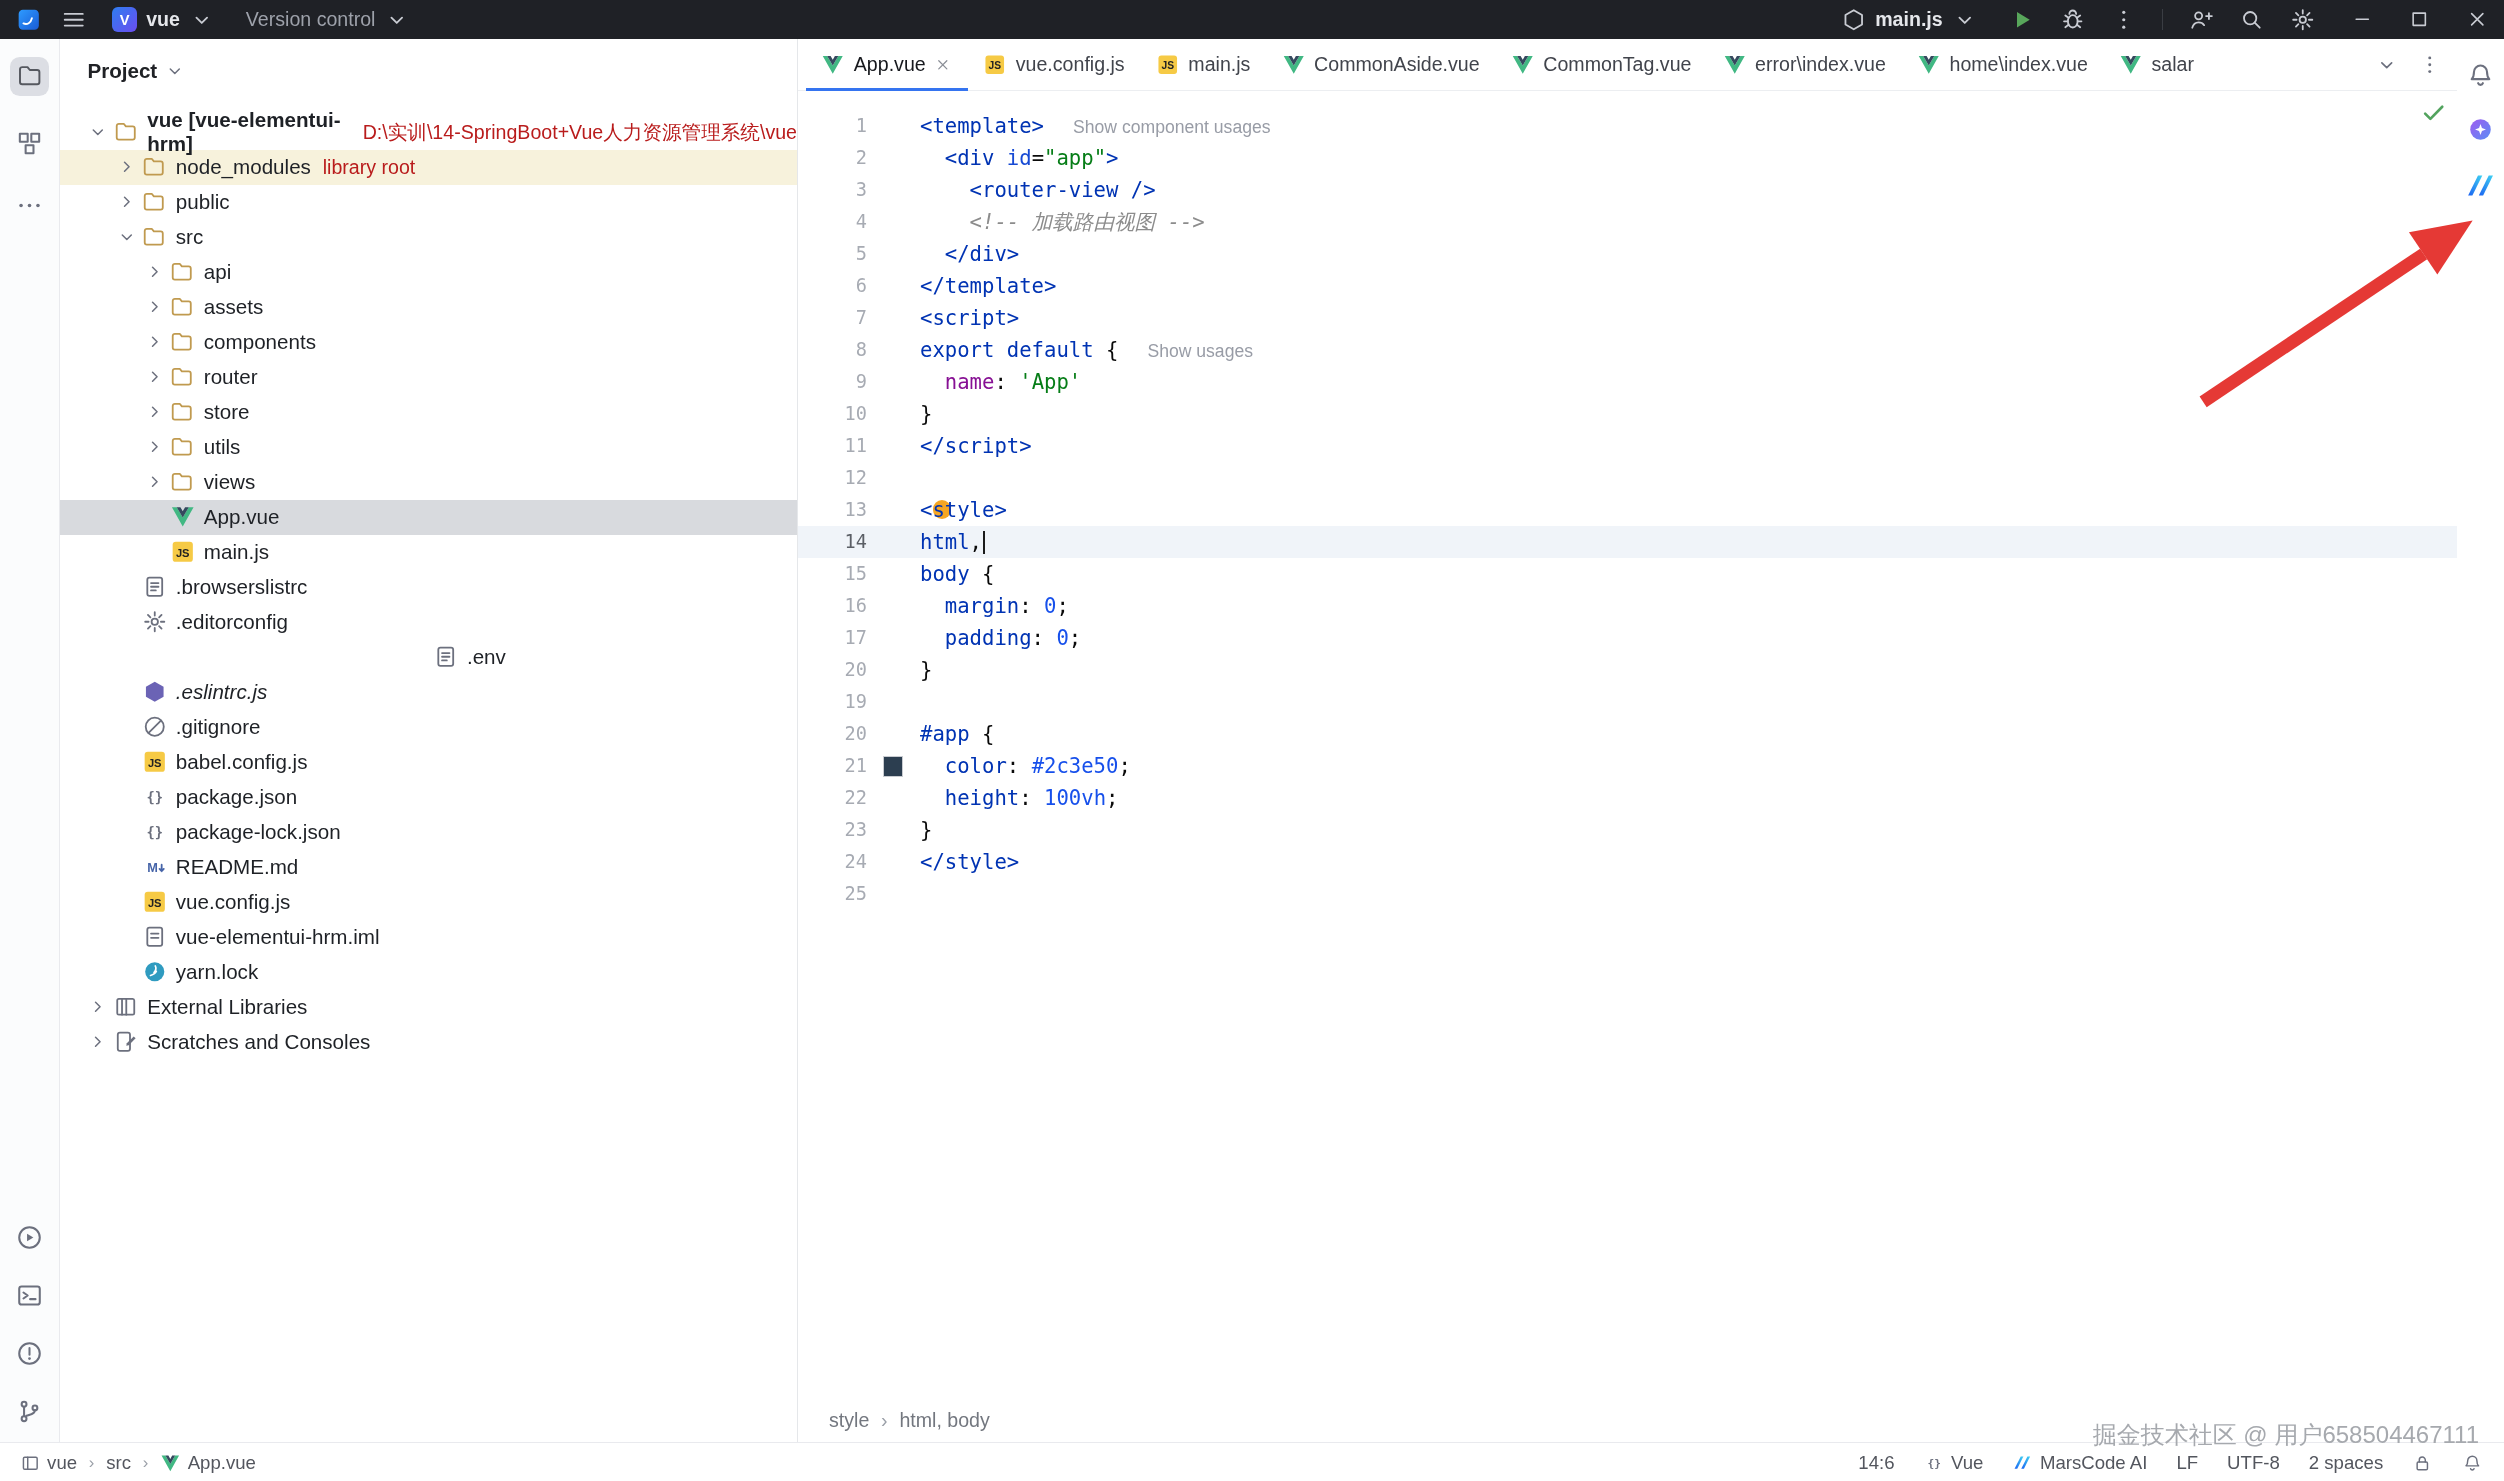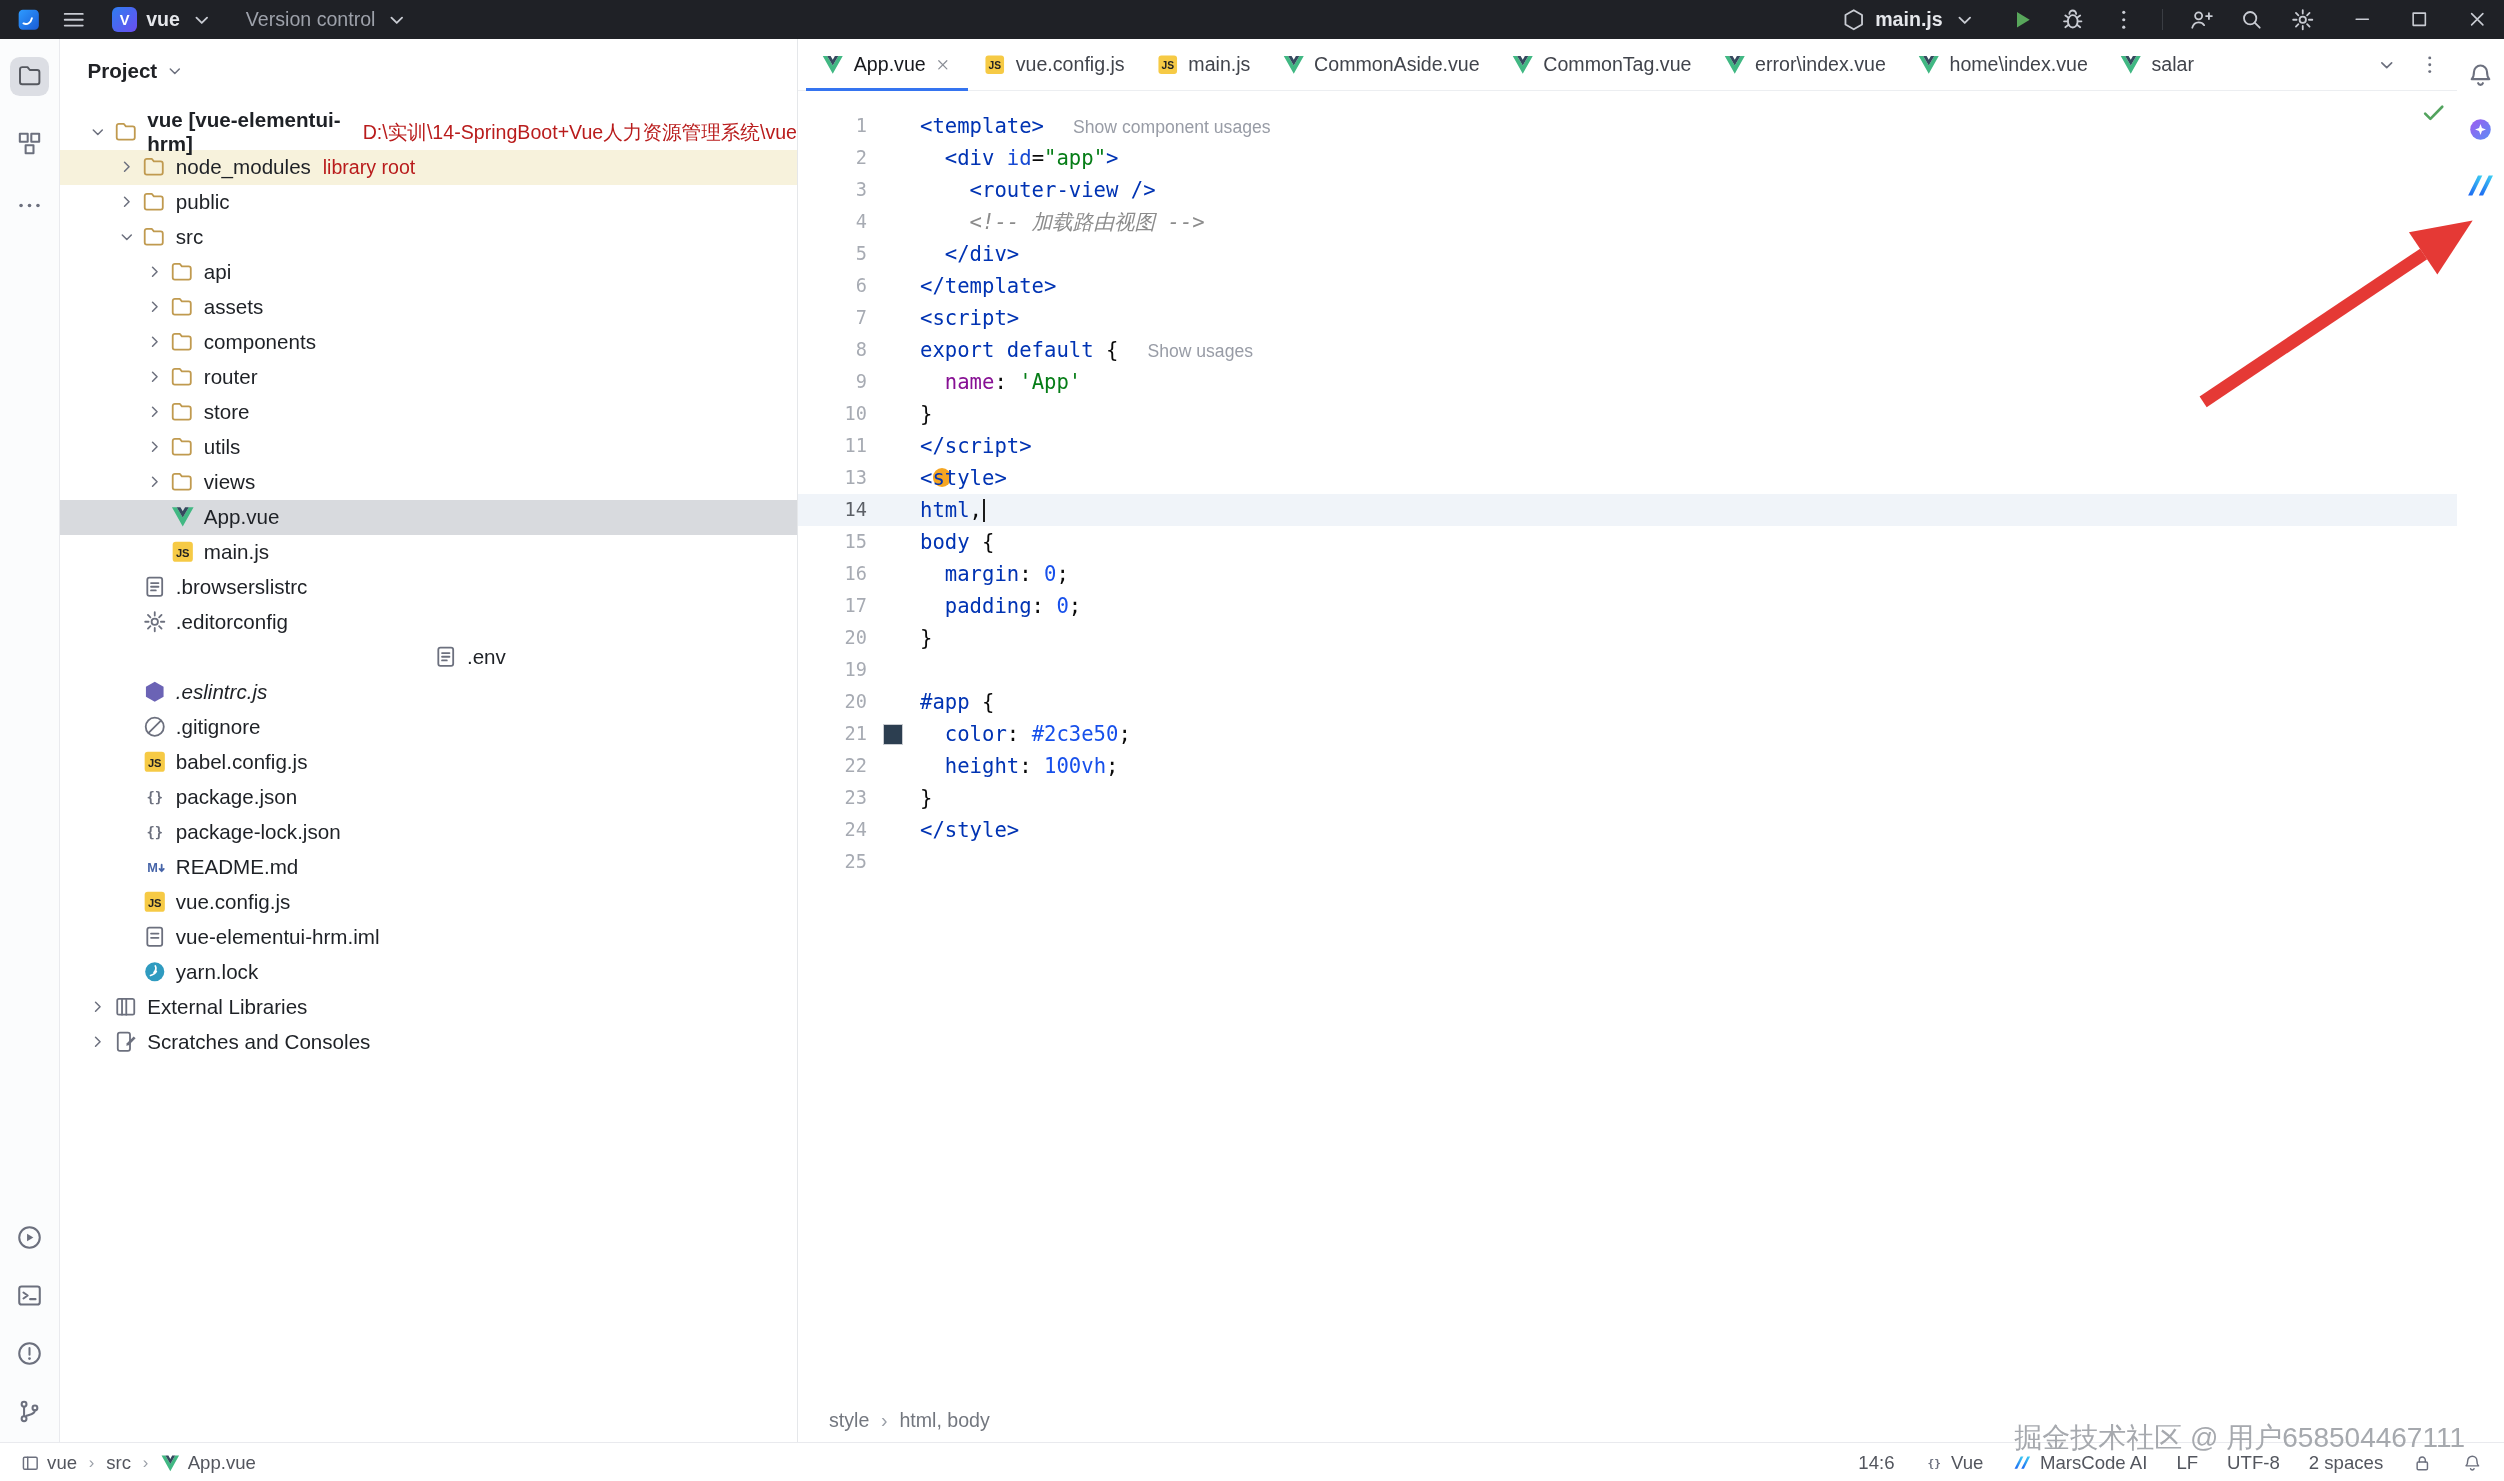--- a/index.html
+++ b/index.html
@@ -101,21 +101,21 @@
 
   
   .statusbar{height:40px;border-top:1px solid #e9eaee;background:#fff;display:flex;align-items:center;
              padding:0 21.6px 0 19.6px;font-size:18.6px;color:#53565e;}
   .sb-left{display:flex;align-items:center;gap:11.8px;}
   .sb-right{margin-left:auto;display:flex;align-items:center;gap:29px;}
   .sb-item{display:flex;align-items:center;gap:6.9px;}
   .sb-sep{color:#9ba0a8;font-size:16.7px;}
   .statusbar .icon{width:20.6px;height:20.6px;}
 
-  .watermark{position:absolute;top:1419px;right:39px;font-size:28px;color:#a6a9ae;z-index:5;}
+  .watermark{position:absolute;top:1419px;right:25px;font-size:24px;color:#a6a9ae;z-index:5;}
   .arrow-svg{position:absolute;left:0;top:0;width:2504px;height:1482px;pointer-events:none;z-index:60;}
 </style>
 </head>
 <body>
 
 <div id="root">
 
   <header class="titlebar">
     <div class="tb-left">
       <span class="ic-slot">
@@ -639,20 +639,21 @@
             <div class="cline"><span class="ln">2</span><span class="gsp"></span><span class="ltext"><span class="tok-pln">  </span><span class="tok-tag">&lt;div</span><span class="tok-pln"> </span><span class="tok-attr">id</span><span class="tok-pln">=</span><span class="tok-str">"app"</span><span class="tok-tag">&gt;</span></span></div>
             <div class="cline"><span class="ln">3</span><span class="gsp"></span><span class="ltext"><span class="tok-pln">    </span><span class="tok-tag">&lt;router-view /&gt;</span></span></div>
             <div class="cline"><span class="ln">4</span><span class="gsp"></span><span class="ltext"><span class="tok-pln">    </span><span class="tok-cmt">&lt;!-- 加载路由视图 --&gt;</span></span></div>
             <div class="cline"><span class="ln">5</span><span class="gsp"></span><span class="ltext"><span class="tok-pln">  </span><span class="tok-tag">&lt;/div&gt;</span></span></div>
             <div class="cline"><span class="ln">6</span><span class="gsp"></span><span class="ltext"><span class="tok-tag">&lt;/template&gt;</span></span></div>
             <div class="cline"><span class="ln">7</span><span class="gsp"></span><span class="ltext"><span class="tok-tag">&lt;script&gt;</span></span></div>
             <div class="cline"><span class="ln">8</span><span class="gsp"></span><span class="ltext"><span class="tok-kw">export default </span><span class="tok-pln">{</span><span class="inlay">Show usages</span></span></div>
             <div class="cline"><span class="ln">9</span><span class="gsp"></span><span class="ltext"><span class="tok-pln">  </span><span class="tok-prop">name</span><span class="tok-pln">: </span><span class="tok-str">'App'</span></span></div>
             <div class="cline"><span class="ln">10</span><span class="gsp"></span><span class="ltext"><span class="tok-pln">}</span></span></div>
             <div class="cline"><span class="ln">11</span><span class="gsp"></span><span class="ltext"><span class="tok-tag">&lt;/script&gt;</span></span></div>
+            <div class="cline"><span class="ln">12</span><span class="gsp"></span><span class="ltext"></span></div>
             <div class="cline"><span class="ln">13</span><span class="gsp"></span><span class="ltext"><span class="cdot"></span><span class="tok-tag">&lt;style&gt;</span></span></div>
             <div class="cline current"><span class="ln">14</span><span class="gsp"></span><span class="ltext"><span class="tok-sel">html</span><span class="tok-pln">,</span><span class="caret"></span></span></div>
             <div class="cline"><span class="ln">15</span><span class="gsp"></span><span class="ltext"><span class="tok-sel">body</span><span class="tok-pln"> {</span></span></div>
             <div class="cline"><span class="ln">16</span><span class="gsp"></span><span class="ltext"><span class="tok-pln">  </span><span class="tok-cssp">margin</span><span class="tok-pln">: </span><span class="tok-num">0</span><span class="tok-pln">;</span></span></div>
             <div class="cline"><span class="ln">17</span><span class="gsp"></span><span class="ltext"><span class="tok-pln">  </span><span class="tok-cssp">padding</span><span class="tok-pln">: </span><span class="tok-num">0</span><span class="tok-pln">;</span></span></div>
             <div class="cline"><span class="ln">20</span><span class="gsp"></span><span class="ltext"><span class="tok-pln">}</span></span></div>
             <div class="cline"><span class="ln">19</span><span class="gsp"></span><span class="ltext"></span></div>
             <div class="cline"><span class="ln">20</span><span class="gsp"></span><span class="ltext"><span class="tok-sel">#app</span><span class="tok-pln"> {</span></span></div>
             <div class="cline"><span class="ln">21</span><span class="gsp"><span class="swatch" style="background:#2c3e50"></span></span><span class="ltext"><span class="tok-pln">  </span><span class="tok-cssp">color</span><span class="tok-pln">: </span><span class="tok-num">#2c3e50</span><span class="tok-pln">;</span></span></div>
             <div class="cline"><span class="ln">22</span><span class="gsp"></span><span class="ltext"><span class="tok-pln">  </span><span class="tok-cssp">height</span><span class="tok-pln">: </span><span class="tok-num">100vh</span><span class="tok-pln">;</span></span></div>

